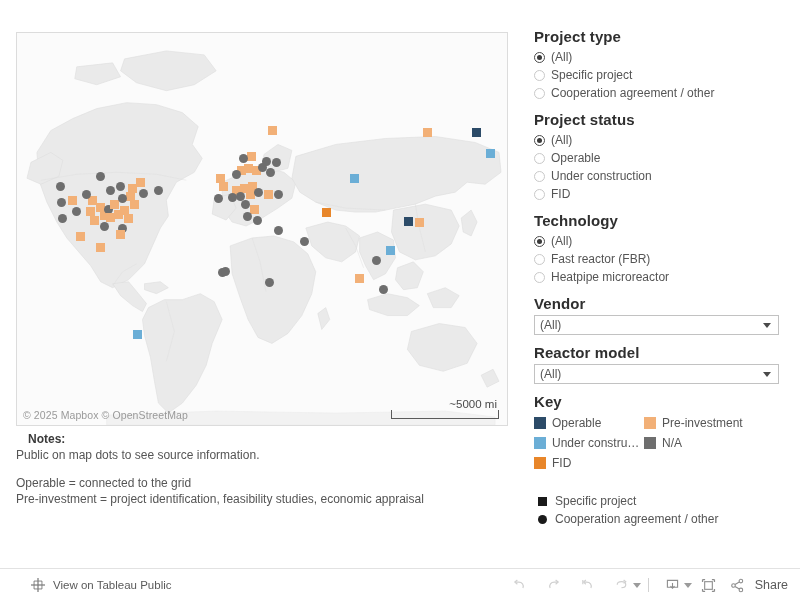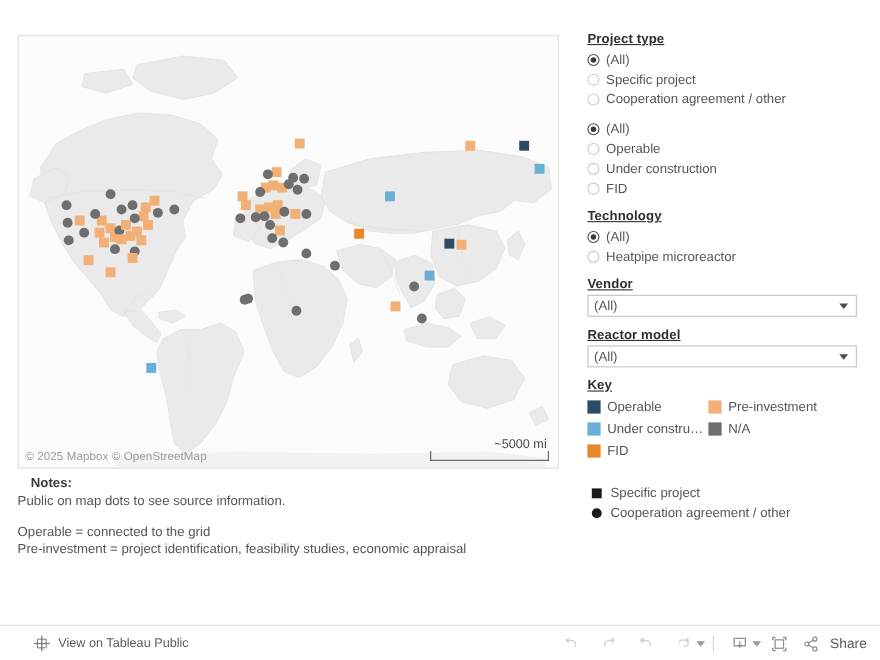--- a/index.html
+++ b/index.html
@@ -29,21 +29,21 @@
   .mark-ci { position:absolute; width:9px; height:9px; border-radius:50%; }
 
   
   #notes { position:absolute; left:16px; top:432px; width:500px; font-size:12px;
            color:#555555; line-height:15.5px; }
   #notes .hd { font-weight:bold; color:#3a3a3a;margin-left:12px; }
   #notes .gap { height:13px; }
 
   
   #side { position:absolute; left:534px; top:28px; width:250px; }
-  .f-title { font-size:12px; font-weight:bold; color:#2f2f2f; margin:0 0 3px 0; letter-spacing:.1px;text-decoration:underline; }
+  .f-title { font-size:15px; font-weight:bold; color:#2f2f2f; margin:0 0 3px 0; letter-spacing:.1px; }
   .f-block { margin-bottom:9px; }
   .radio-row { display:flex; align-items:center; height:18px; cursor:default; }
   .radio { width:11px; height:11px; border-radius:50%; border:1px solid #c9c9c9;
            background:#fff; margin-right:6px; flex:0 0 auto; position:relative; }
   .radio.sel { border-color:#4a4a4a; }
   .radio.sel::after { content:""; position:absolute; left:2px; top:2px; width:5px; height:5px;
                       border-radius:50%; background:#3a3a3a; }
   .radio-lab { font-size:12px; color:#555555; }
 
   .select { width:245px; height:20px; border:1px solid #c2c2c2; background:#fff;
@@ -257,20 +257,21 @@
         <span class="radio"></span>
         <span class="radio-lab">Specific project</span>
       </div>
       <div class="radio-row">
         <span class="radio"></span>
         <span class="radio-lab">Cooperation agreement / other</span>
       </div>
     </div>
 
     <div class="f-block">
+      <div class="f-title">Project status</div>
       <div class="radio-row">
         <span class="radio sel"></span>
         <span class="radio-lab">(All)</span>
       </div>
       <div class="radio-row">
         <span class="radio"></span>
         <span class="radio-lab">Operable</span>
       </div>
       <div class="radio-row">
         <span class="radio"></span>
@@ -280,20 +281,24 @@
         <span class="radio"></span>
         <span class="radio-lab">FID</span>
       </div>
     </div>
 
     <div class="f-block">
       <div class="f-title">Technology</div>
       <div class="radio-row">
         <span class="radio sel"></span>
         <span class="radio-lab">(All)</span>
+      </div>
+      <div class="radio-row">
+        <span class="radio"></span>
+        <span class="radio-lab">Fast reactor (FBR)</span>
       </div>
       <div class="radio-row">
         <span class="radio"></span>
         <span class="radio-lab">Heatpipe microreactor</span>
       </div>
     </div>
 
     <div class="f-block">
       <div class="f-title">Vendor</div>
       <div class="select">

